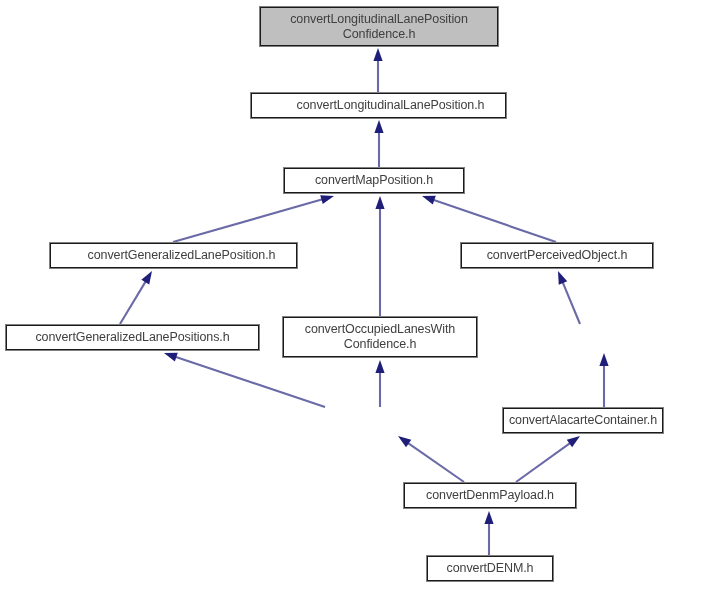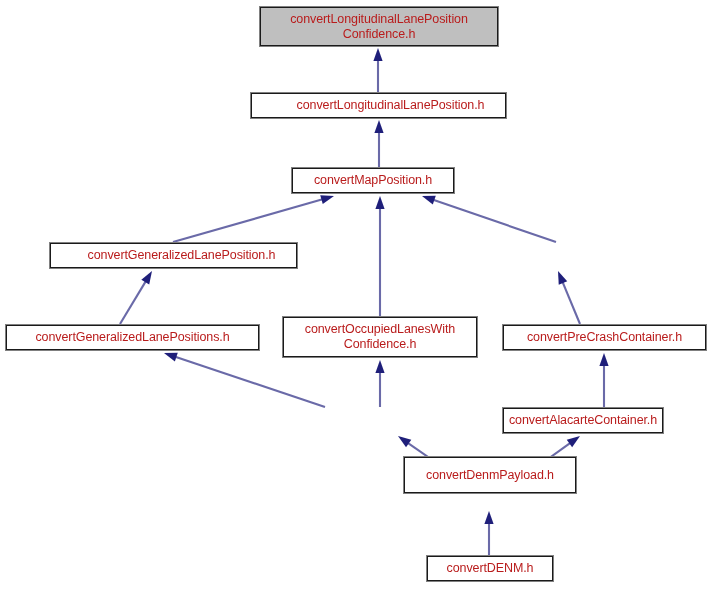--- a/index.html
+++ b/index.html
@@ -30,21 +30,21 @@
     align-items: center;
     justify-content: center;
     text-align: center;
     background: #ffffff;
     border: 1px solid #1a1a1a;
     outline: 1px solid #808080;
     outline-offset: 0px;
     font-family: "Liberation Sans", sans-serif;
     font-size: 12.5px;
     line-height: 15px;
-    color: #b91c1c;
+    color: #404040;
     letter-spacing: -0.1px;
     cursor: pointer;
     z-index: 3;
   }
   .node.highlight {
     background: #bfbfbf;
   }
   .node-label {
     display: block;
     padding: 0 5px;
@@ -83,38 +83,38 @@
       <line x1="489" y1="555" x2="489" y2="522" stroke="#6a6aa8" stroke-width="2.1"></line>
       <polygon points="489,511 493.6,524 484.4,524" fill="#1f1f7a"></polygon>
     </svg>
 <div class="node highlight" style="left: 260px; top: 7px; width: 238px; height: 39px;">
       <span class="node-label">convertLongitudinalLanePosition
 Confidence.h</span>
     </div>
     <div class="node" style="left: 251px; top: 93px; width: 255px; height: 25px; padding-left: 24px;">
       <span class="node-label">convertLongitudinalLanePosition.h</span>
     </div>
-    <div class="node" style="left: 292px; top: 168px; width: 162px; height: 25px;">
+    <div class="node" style="left: 284px; top: 168px; width: 180px; height: 25px;">
       <span class="node-label">convertMapPosition.h</span>
     </div>
     <div class="node" style="left: 50px; top: 243px; width: 247px; height: 25px; padding-left: 16px;">
       <span class="node-label">convertGeneralizedLanePosition.h</span>
+    </div>
+    <div class="node" style="left: 461px; top: 243px; width: 192px; height: 25px;">
+      <span class="node-label">convertPerceivedObject.h</span>
     </div>
     <div class="node" style="left: 6px; top: 325px; width: 253px; height: 25px;">
       <span class="node-label">convertGeneralizedLanePositions.h</span>
     </div>
     <div class="node" style="left: 283px; top: 317px; width: 194px; height: 40px;">
       <span class="node-label">convertOccupiedLanesWith
 Confidence.h</span>
     </div>
-    <div class="node" style="left: 503px; top: 325px; width: 203px; height: 25px;">
-      <span class="node-label">convertPreCrashContainer.h</span>
-    </div>
     <div class="node" style="left: 503px; top: 408px; width: 160px; height: 25px;">
       <span class="node-label">convertAlacarteContainer.h</span>
     </div>
-    <div class="node" style="left: 404px; top: 457px; width: 172px; height: 36px;">
+    <div class="node" style="left: 404px; top: 483px; width: 172px; height: 25px;">
       <span class="node-label">convertDenmPayload.h</span>
     </div>
     <div class="node" style="left: 427px; top: 556px; width: 126px; height: 25px;">
       <span class="node-label">convertDENM.h</span>
     </div>
   </div>
 
 </body></html>

